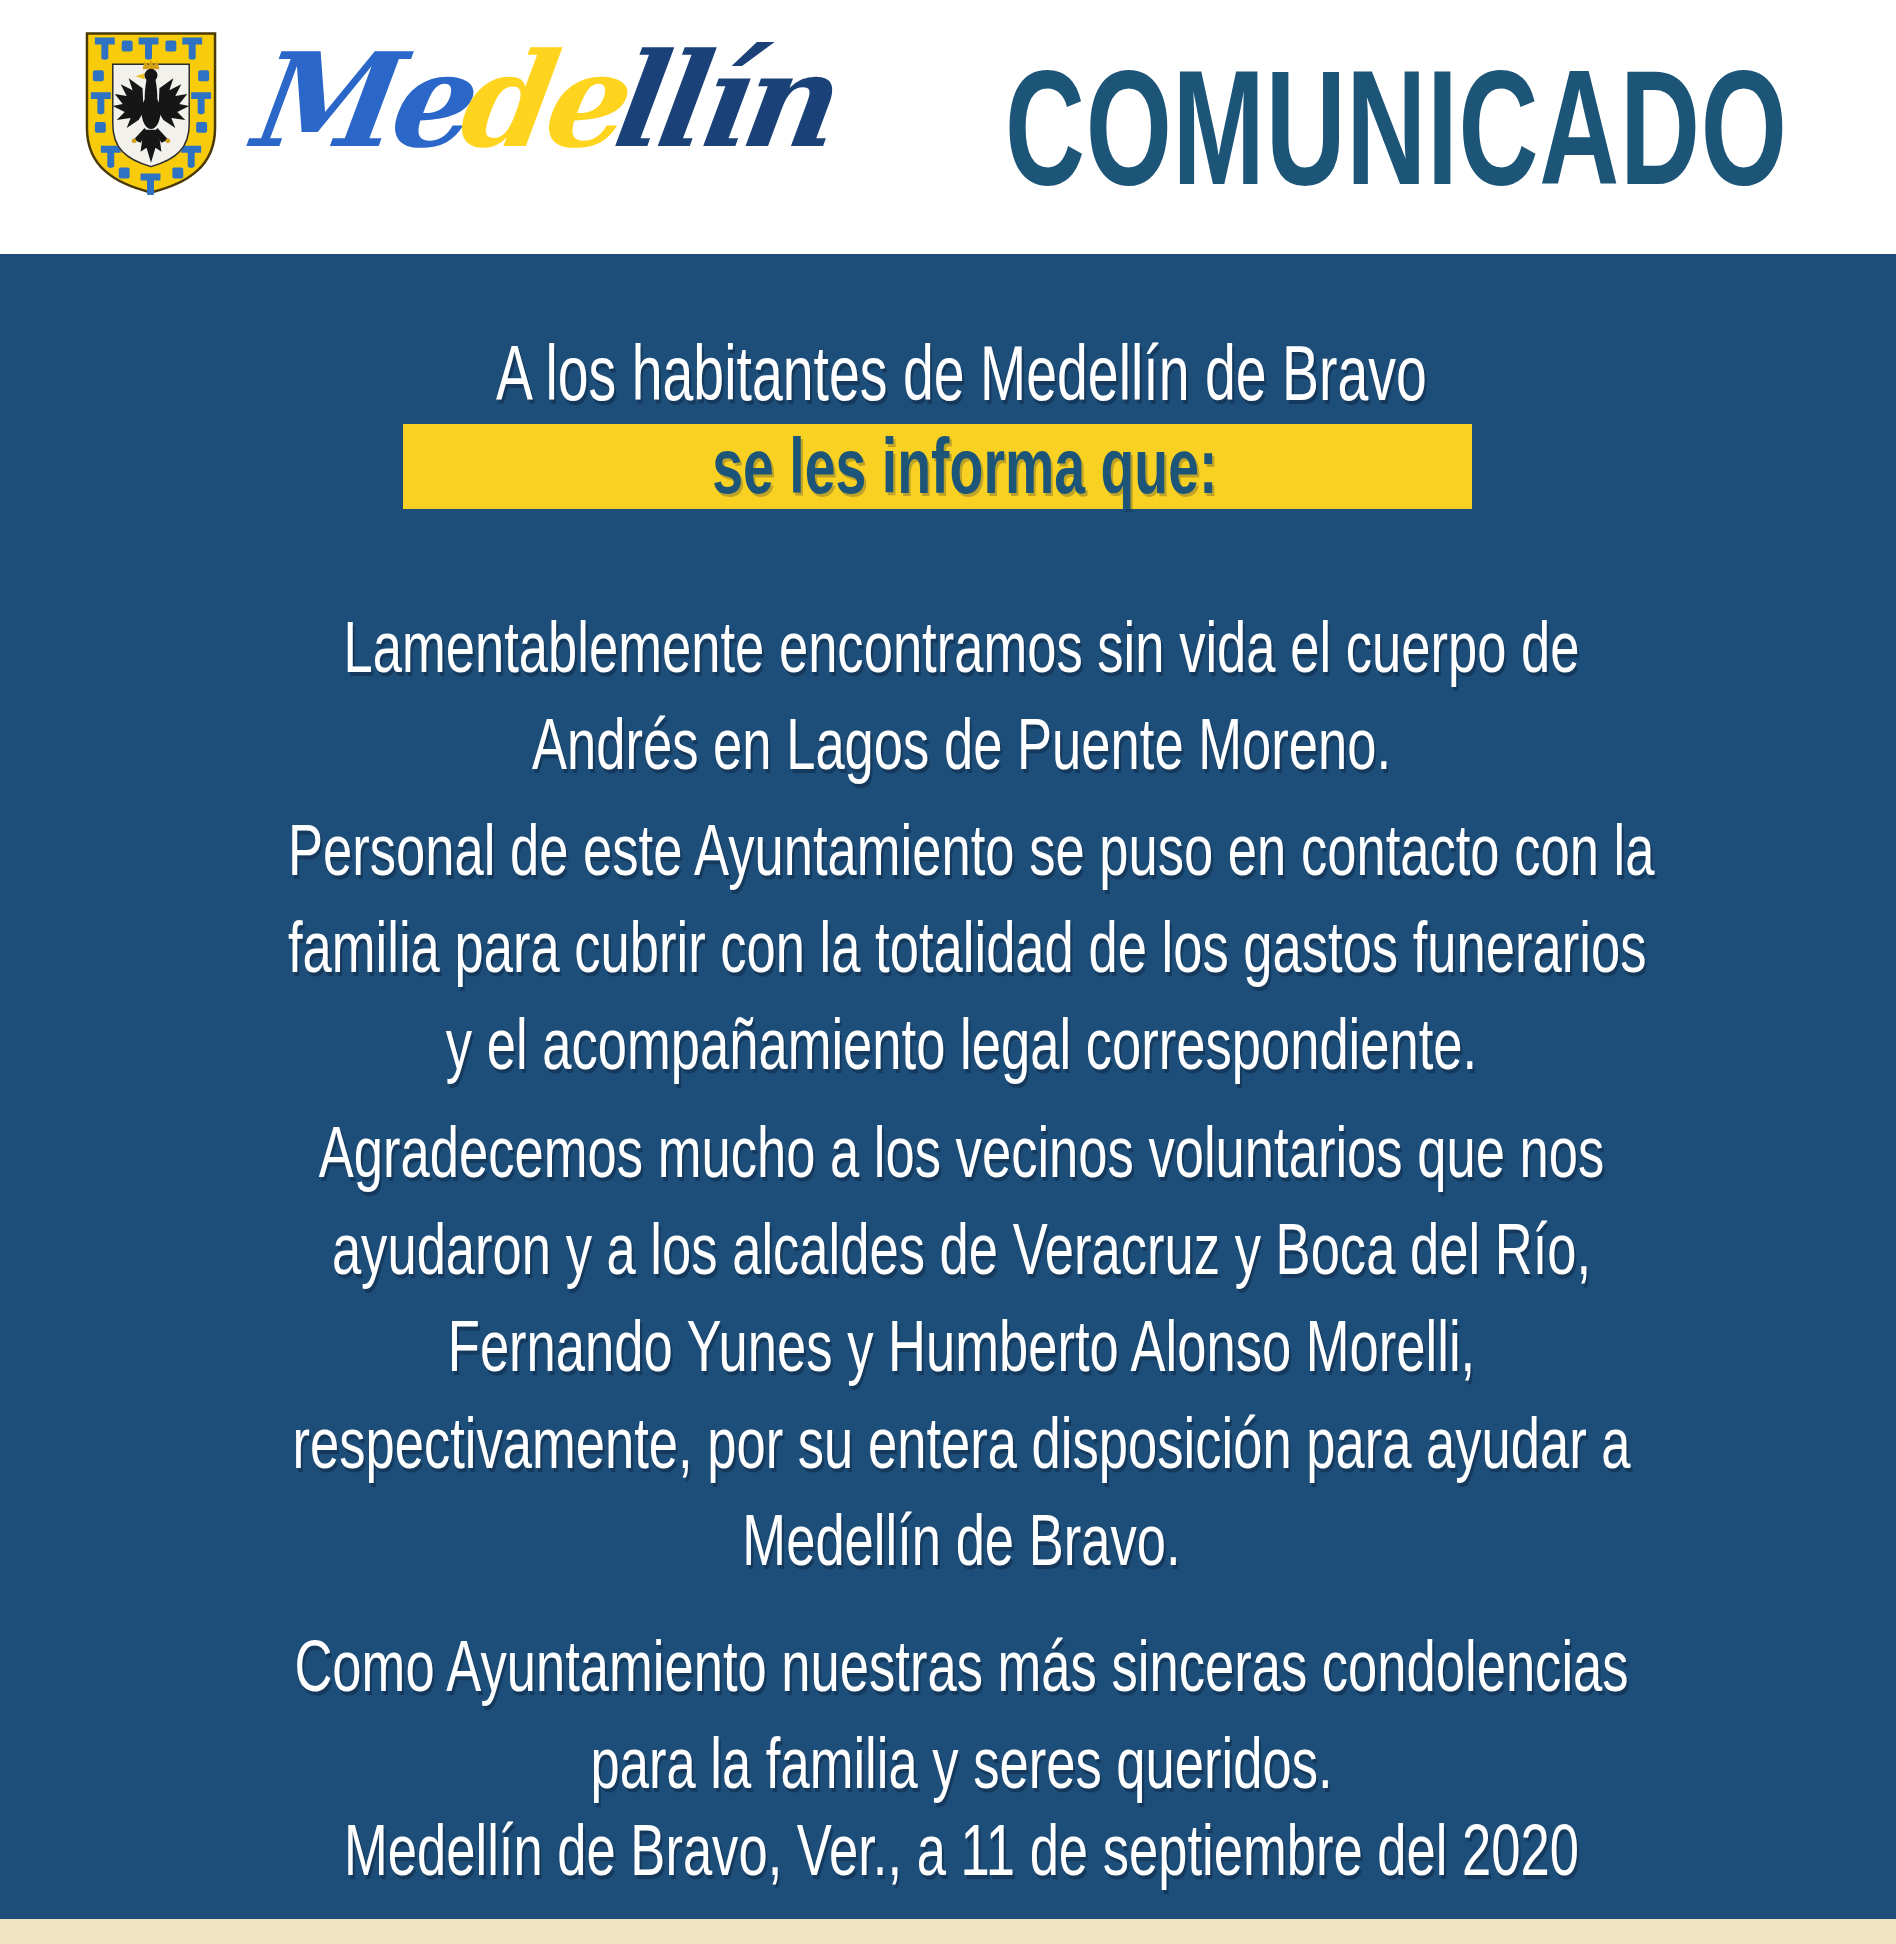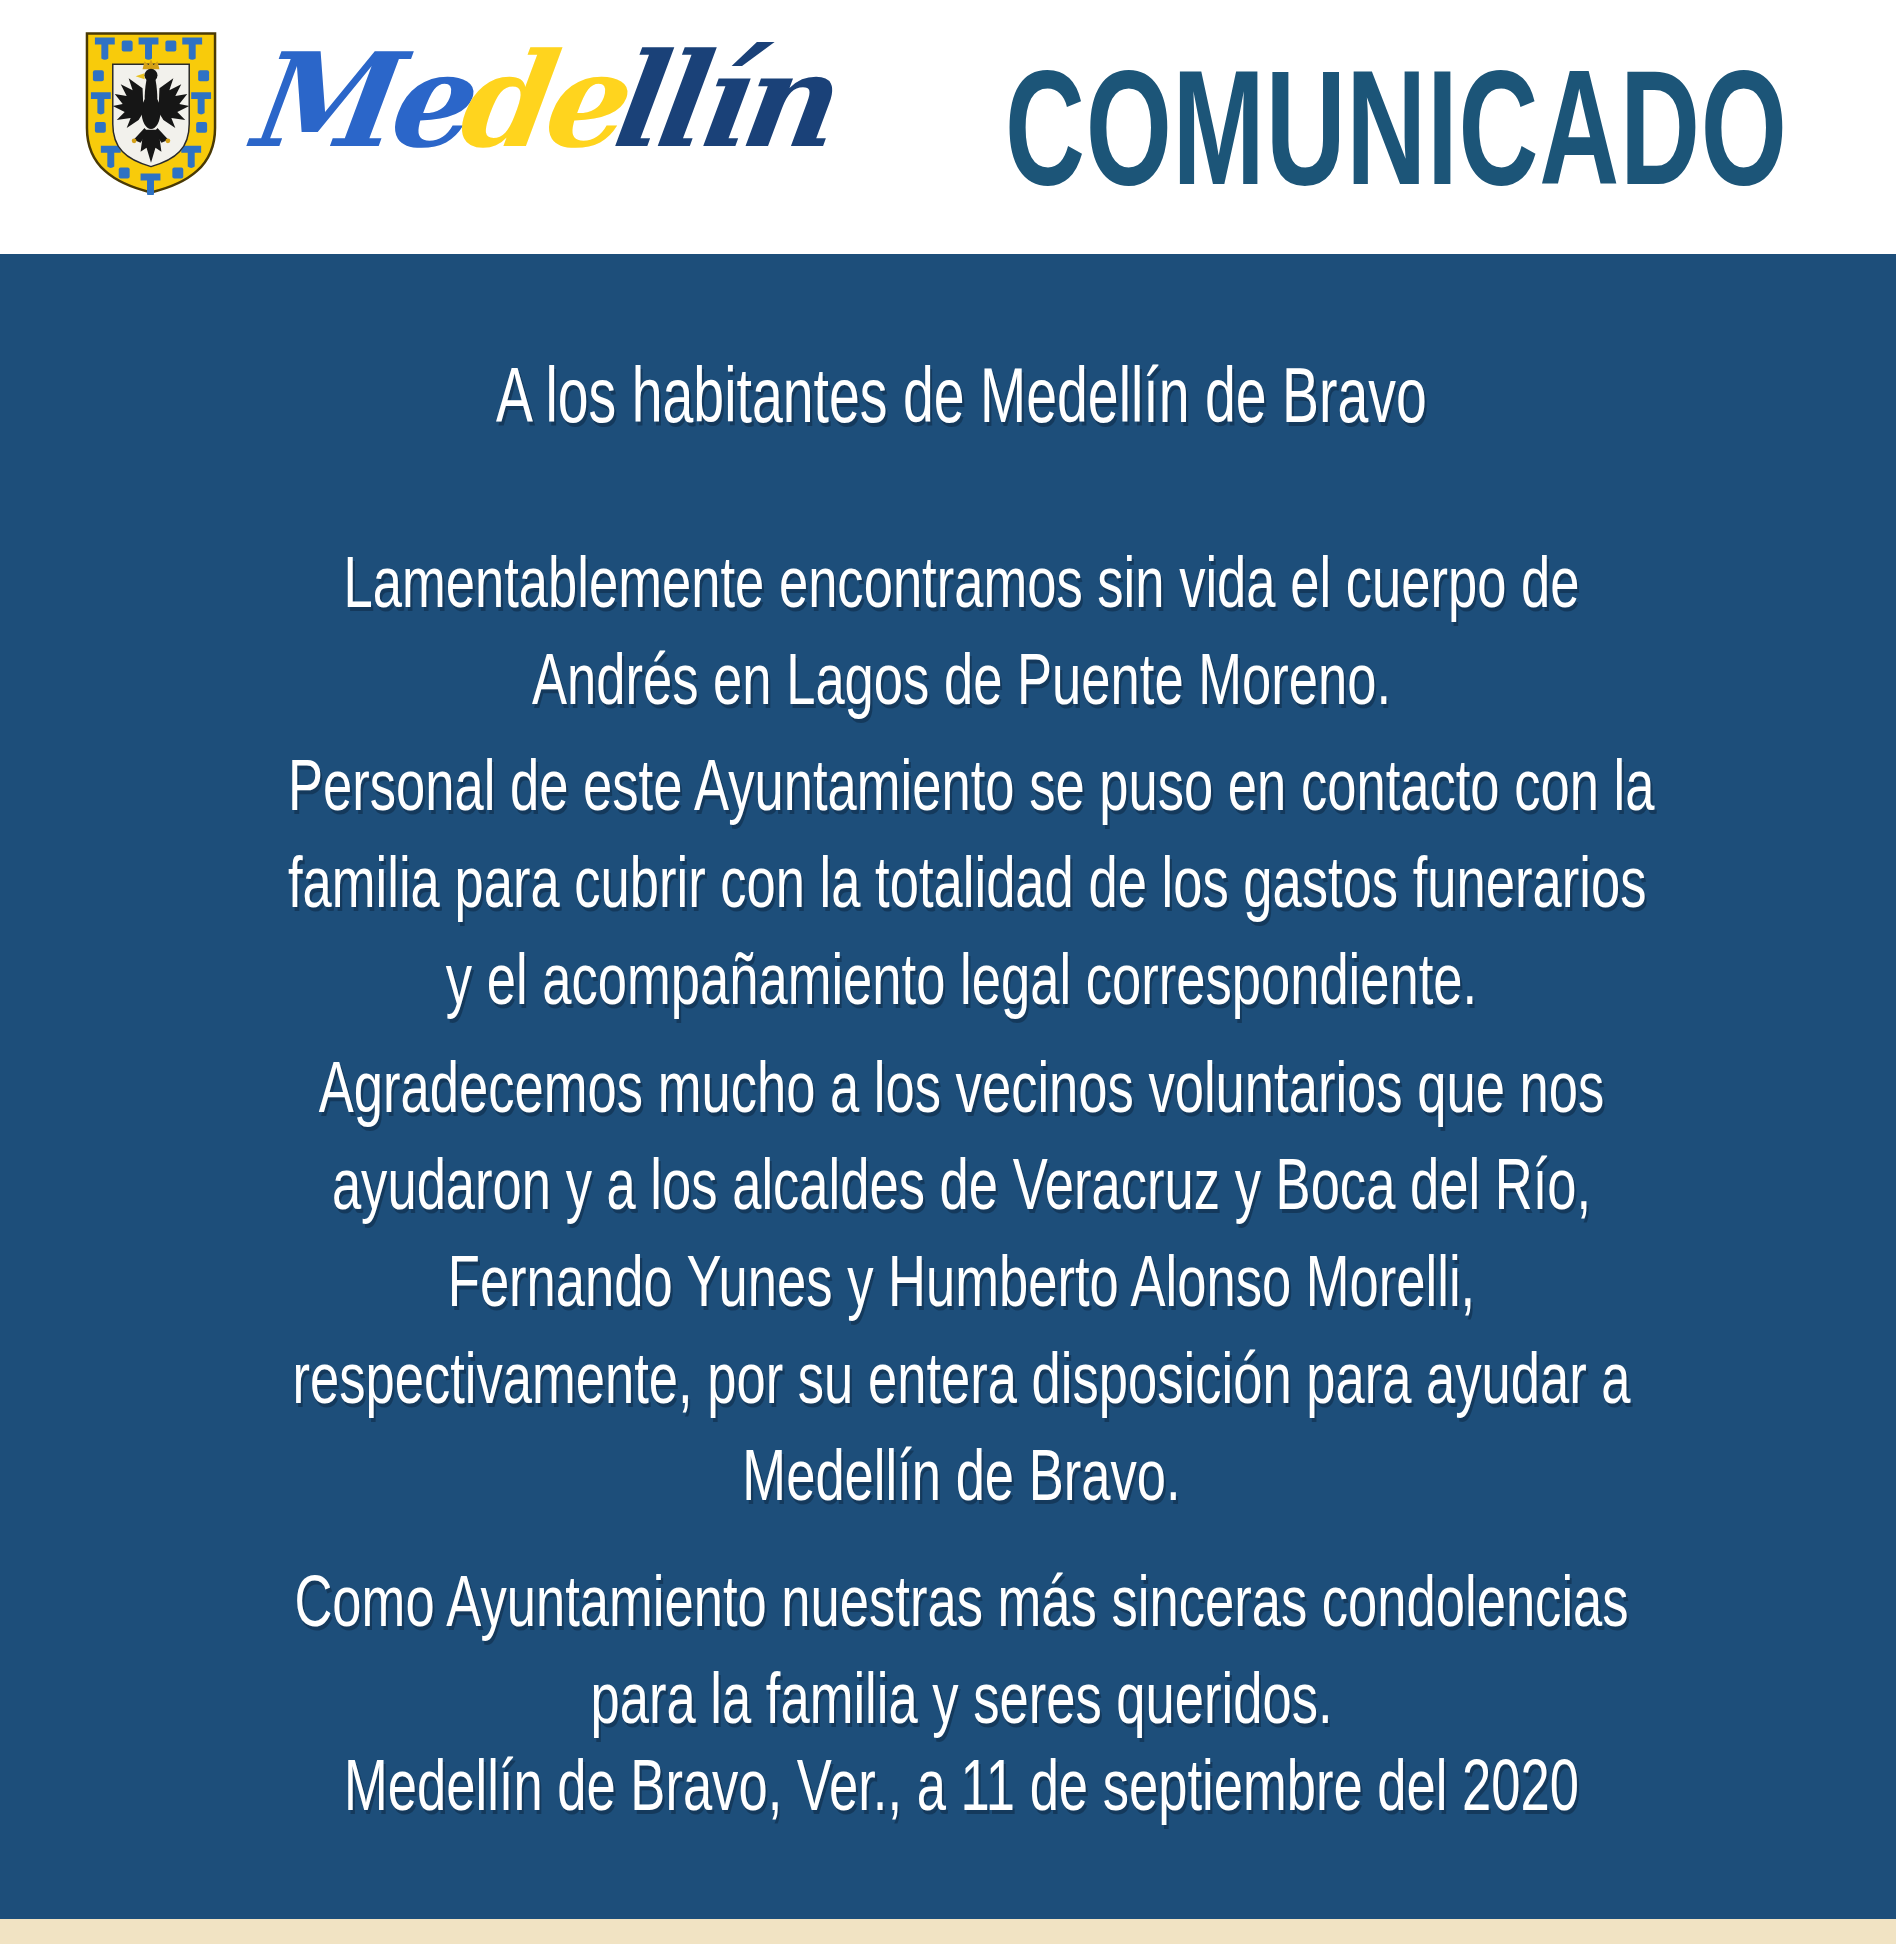--- a/index.html
+++ b/index.html
@@ -29,21 +29,21 @@
   .title{
     position:absolute;left:1005px;top:0;height:254px;
     display:flex;align-items:center;
     font-weight:bold;font-size:163px;line-height:1;letter-spacing:1px;
     color:var(--title-blue,#1C5578);
     transform:scaleX(0.68);transform-origin:left center;
     white-space:nowrap;
   }
   
   .content{
-    position:absolute;top:270px;left:0;width:1871px;
+    position:absolute;top:248px;left:0;width:1871px;
     padding-left:25.6px;bottom:25.6px;
     text-align:center;color:#ffffff;
   }
   .condensed{transform:scaleX(0.72);transform-origin:center top;}
   .heading{
     margin:0;padding-top:77px;
     font-size:77px;line-height:97px;font-weight:normal;
     text-shadow:3px 3.9px 0 rgba(12,33,56,0.45);
     white-space:nowrap;
   }
@@ -130,20 +130,23 @@
       <span class="lg-blue">Me</span><span class="lg-yellow">de</span><span class="lg-navy">llín</span>
     </div>
 
     <div class="title">COMUNICADO</div>
   </header>
 
   <main class="content">
 
     <div class="heading condensed">A los habitantes de Medellín de Bravo</div>
 
+    <div class="band">
+      <span class="band-text">se les informa que:</span>
+    </div>
 
     <div class="para condensed p1">
       <div class="pline">Lamentablemente encontramos sin vida el cuerpo de</div>
       <div class="pline">Andrés en Lagos de Puente Moreno.</div>
     </div>
 
     <div class="para condensed p2">
       <div class="pline">Personal de este Ayuntamiento se puso en contacto con la</div>
       <div class="pline">familia para cubrir con la totalidad de los gastos funerarios</div>
       <div class="pline">y el acompañamiento legal correspondiente.</div>

